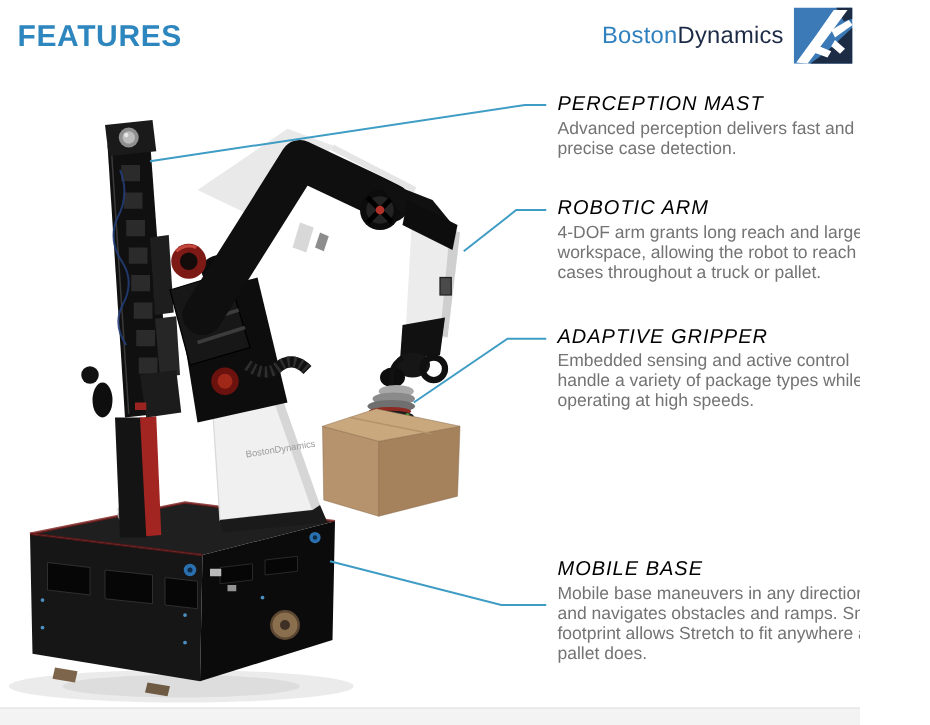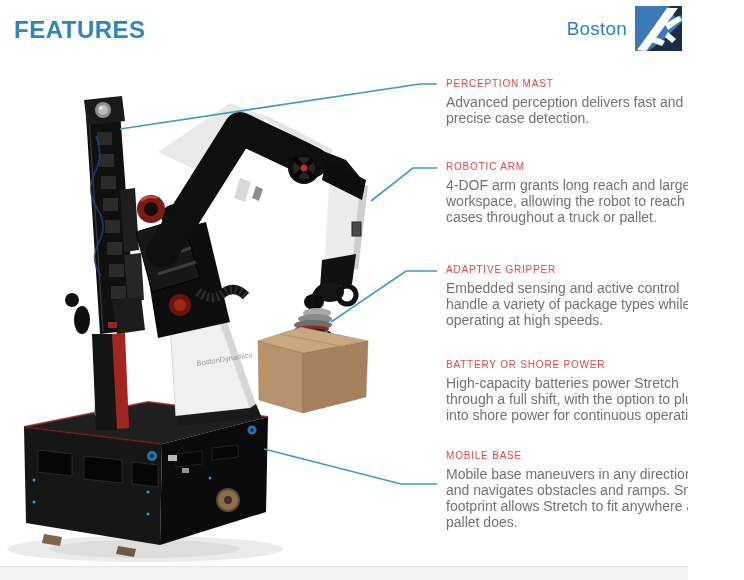--- a/index.html
+++ b/index.html
@@ -17,42 +17,43 @@
   }
   #brand .brand-text{font-size:19px;letter-spacing:0.2px;display:flex;align-items:baseline;justify-content:flex-end;}
   #brand .brand-primary{color:#2F80BE;}
   #brand .brand-secondary{color:#1C2B45;}
   #brand svg{display:block;}
   
   #artwork{position:absolute;left:0;top:0;width:744px;height:580px;pointer-events:none;}
   
   .feature{position:absolute;left:446px;width:270px;}
   .feature h3{
-    margin:0;font-size:10px;line-height:17px;font-weight:normal;
-    letter-spacing:0.8px;color:#ef4444;text-transform:uppercase;
+    margin:0;font-size:16px;line-height:17px;font-weight:normal;
+    letter-spacing:0.8px;color:#000000;text-transform:uppercase;font-style:italic;
   }
   .feature p{
     margin:2px 0 0 0;font-size:14px;line-height:16px;color:#737373;
   }
   
   #footer-strip{
     position:absolute;left:0;top:566px;width:744px;height:14px;
     background:#f3f3f4;border-top:1px solid #e3e3e5;
   }
 </style>
 </head>
 <body>
 
 <div id="canvas">
 
   <h1 id="page-title">FEATURES</h1>
 
   <div id="brand">
     <div class="brand-text">
       <span class="brand-primary">Boston</span>
+        <span class="brand-secondary">Dynamics</span>
     </div>
     <svg width="47" height="45" viewBox="0 0 47 45" aria-hidden="true">
       <rect x="0" y="0" width="47" height="45" fill="#3B79B7"></rect>
       <polygon points="13,45 47,45 47,16 30,32 20,40" fill="#1B2C44"></polygon>
       <polygon points="34,0 47,0 47,9 40,11" fill="#1B2C44"></polygon>
       <polygon points="2,44 18,22 32,2 43,2 26,25 11,45" fill="#ffffff"></polygon>
       <polygon points="30,18 44,10 47,14 33,24" fill="#ffffff"></polygon>
       <polygon points="18,30 30,35 27,40 16,36" fill="#ffffff"></polygon>
       <polygon points="33,26 41,33 37,37 30,31" fill="#ffffff"></polygon>
     </svg>
@@ -209,24 +210,20 @@
   <div class="feature" style="top:158px">
     <h3>ROBOTIC ARM</h3>
     <p>4-DOF arm grants long reach and large workspace, allowing the robot to reach cases throughout a truck or pallet.</p>
   </div>
 
   <div class="feature" style="top:261px">
     <h3>ADAPTIVE GRIPPER</h3>
     <p>Embedded sensing and active control handle a variety of package types while operating at high speeds.</p>
   </div>
 
-  <div class="feature" style="top:356px">
-    <h3>BATTERY OR SHORE POWER</h3>
-    <p>High-capacity batteries power Stretch through a full shift, with the option to plug into shore power for continuous operation.</p>
-  </div>
 
   <div class="feature" style="top:447px">
     <h3>MOBILE BASE</h3>
     <p>Mobile base maneuvers in any direction and navigates obstacles and ramps. Small footprint allows Stretch to fit anywhere a pallet does.</p>
   </div>
 
   <div id="footer-strip"></div>
 </div>
 
 </body></html>

